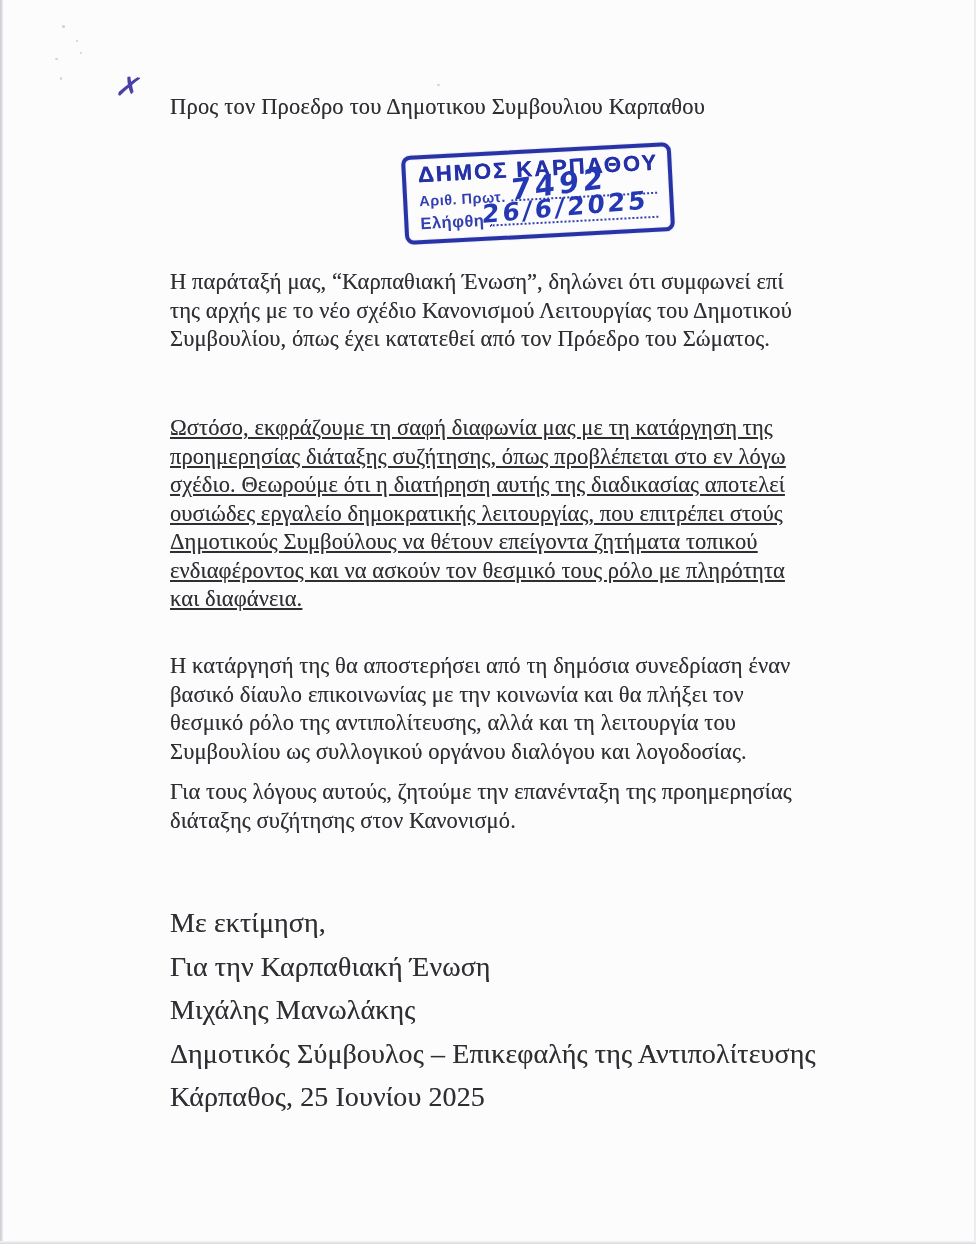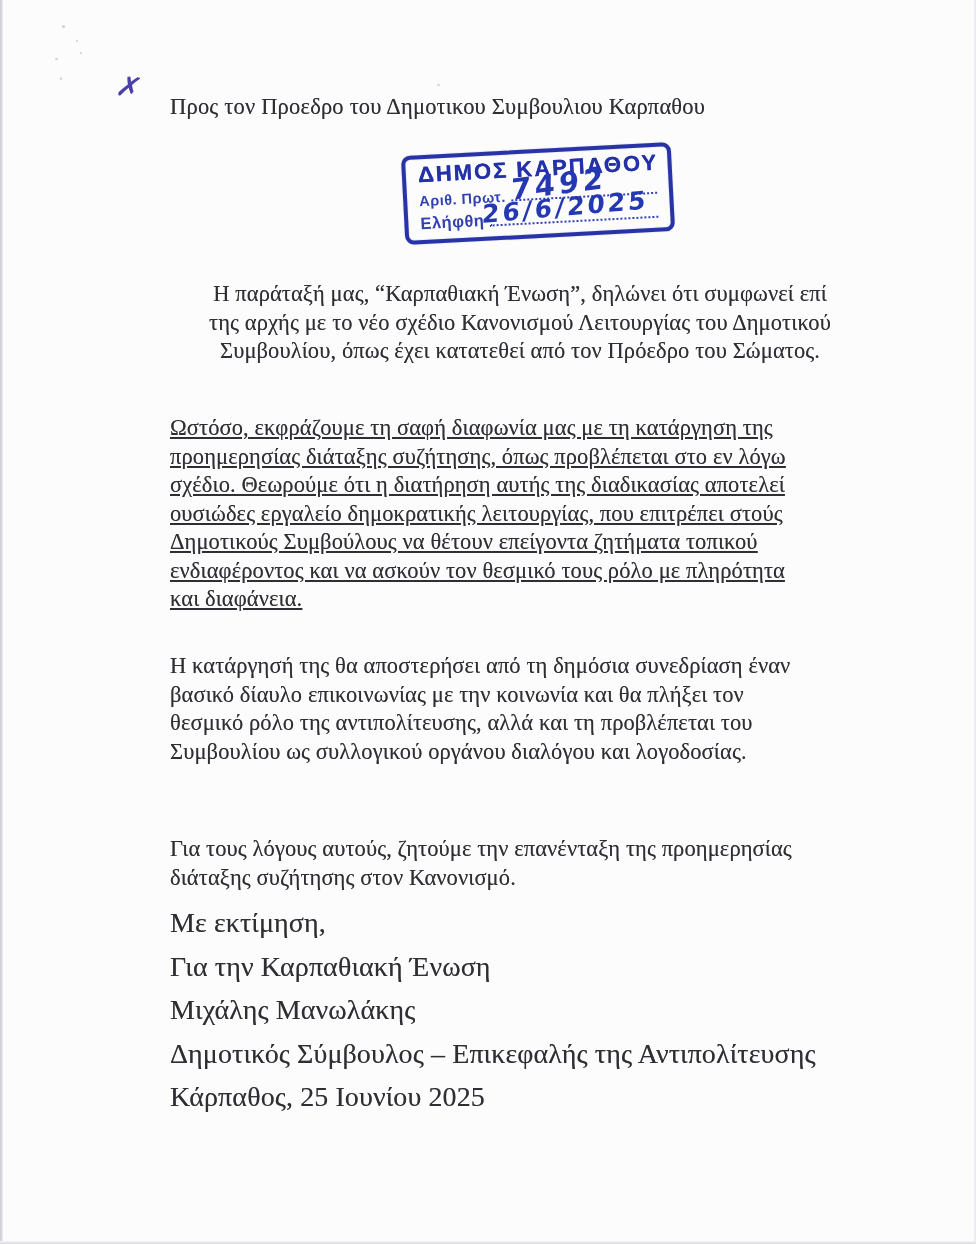--- a/index.html
+++ b/index.html
@@ -77,24 +77,24 @@
     transform: rotate(-2deg) skewX(-8deg);
   }
 
   
   .para {
     position: absolute; left: 170px; width: 700px;
     font-size: 22.5px; line-height: 28.5px;
     white-space: pre-line; letter-spacing: .1px;
     text-shadow: 0 0 .5px rgba(45,45,50,.5);
   }
-  .p1 { top: 280px; text-align: center; }
+  .p1 { top: 268px; }
   .p2 { top: 414px; text-decoration: underline; }
   .p3 { top: 652px; }
-  .p4 { top: 835px; }
+  .p4 { top: 778px; }
   .closing {
     position: absolute; left: 170px; top: 901px; width: 700px;
     font-size: 28px; line-height: 43.5px;
     white-space: pre-line; letter-spacing: .1px;
     text-shadow: 0 0 .5px rgba(45,45,50,.5);
   }
 </style>
 </head>
 <body>
 
@@ -136,21 +136,21 @@
   <div class="para p2">Ωστόσο, εκφράζουμε τη σαφή διαφωνία μας με τη κατάργηση της
 προημερησίας διάταξης συζήτησης, όπως προβλέπεται στο εν λόγω
 σχέδιο. Θεωρούμε ότι η διατήρηση αυτής της διαδικασίας αποτελεί
 ουσιώδες εργαλείο δημοκρατικής λειτουργίας, που επιτρέπει στούς
 Δημοτικούς Συμβούλους να θέτουν επείγοντα ζητήματα τοπικού
 ενδιαφέροντος και να ασκούν τον θεσμικό τους ρόλο με πληρότητα
 και διαφάνεια.</div>
 
   <div class="para p3">Η κατάργησή της θα αποστερήσει από τη δημόσια συνεδρίαση έναν
 βασικό δίαυλο επικοινωνίας με την κοινωνία και θα πλήξει τον
-θεσμικό ρόλο της αντιπολίτευσης, αλλά και τη προβλέπεται του
+θεσμικό ρόλο της αντιπολίτευσης, αλλά και τη λειτουργία του
 Συμβουλίου ως συλλογικού οργάνου διαλόγου και λογοδοσίας.</div>
 
   <div class="para p4">Για τους λόγους αυτούς, ζητούμε την επανένταξη της προημερησίας
 διάταξης συζήτησης στον Κανονισμό.</div>
 
   <div class="closing">Με εκτίμηση,
 Για την Καρπαθιακή Ένωση
 Μιχάλης Μανωλάκης
 Δημοτικός Σύμβουλος – Επικεφαλής της Αντιπολίτευσης
 Κάρπαθος, 25 Ιουνίου 2025</div>

